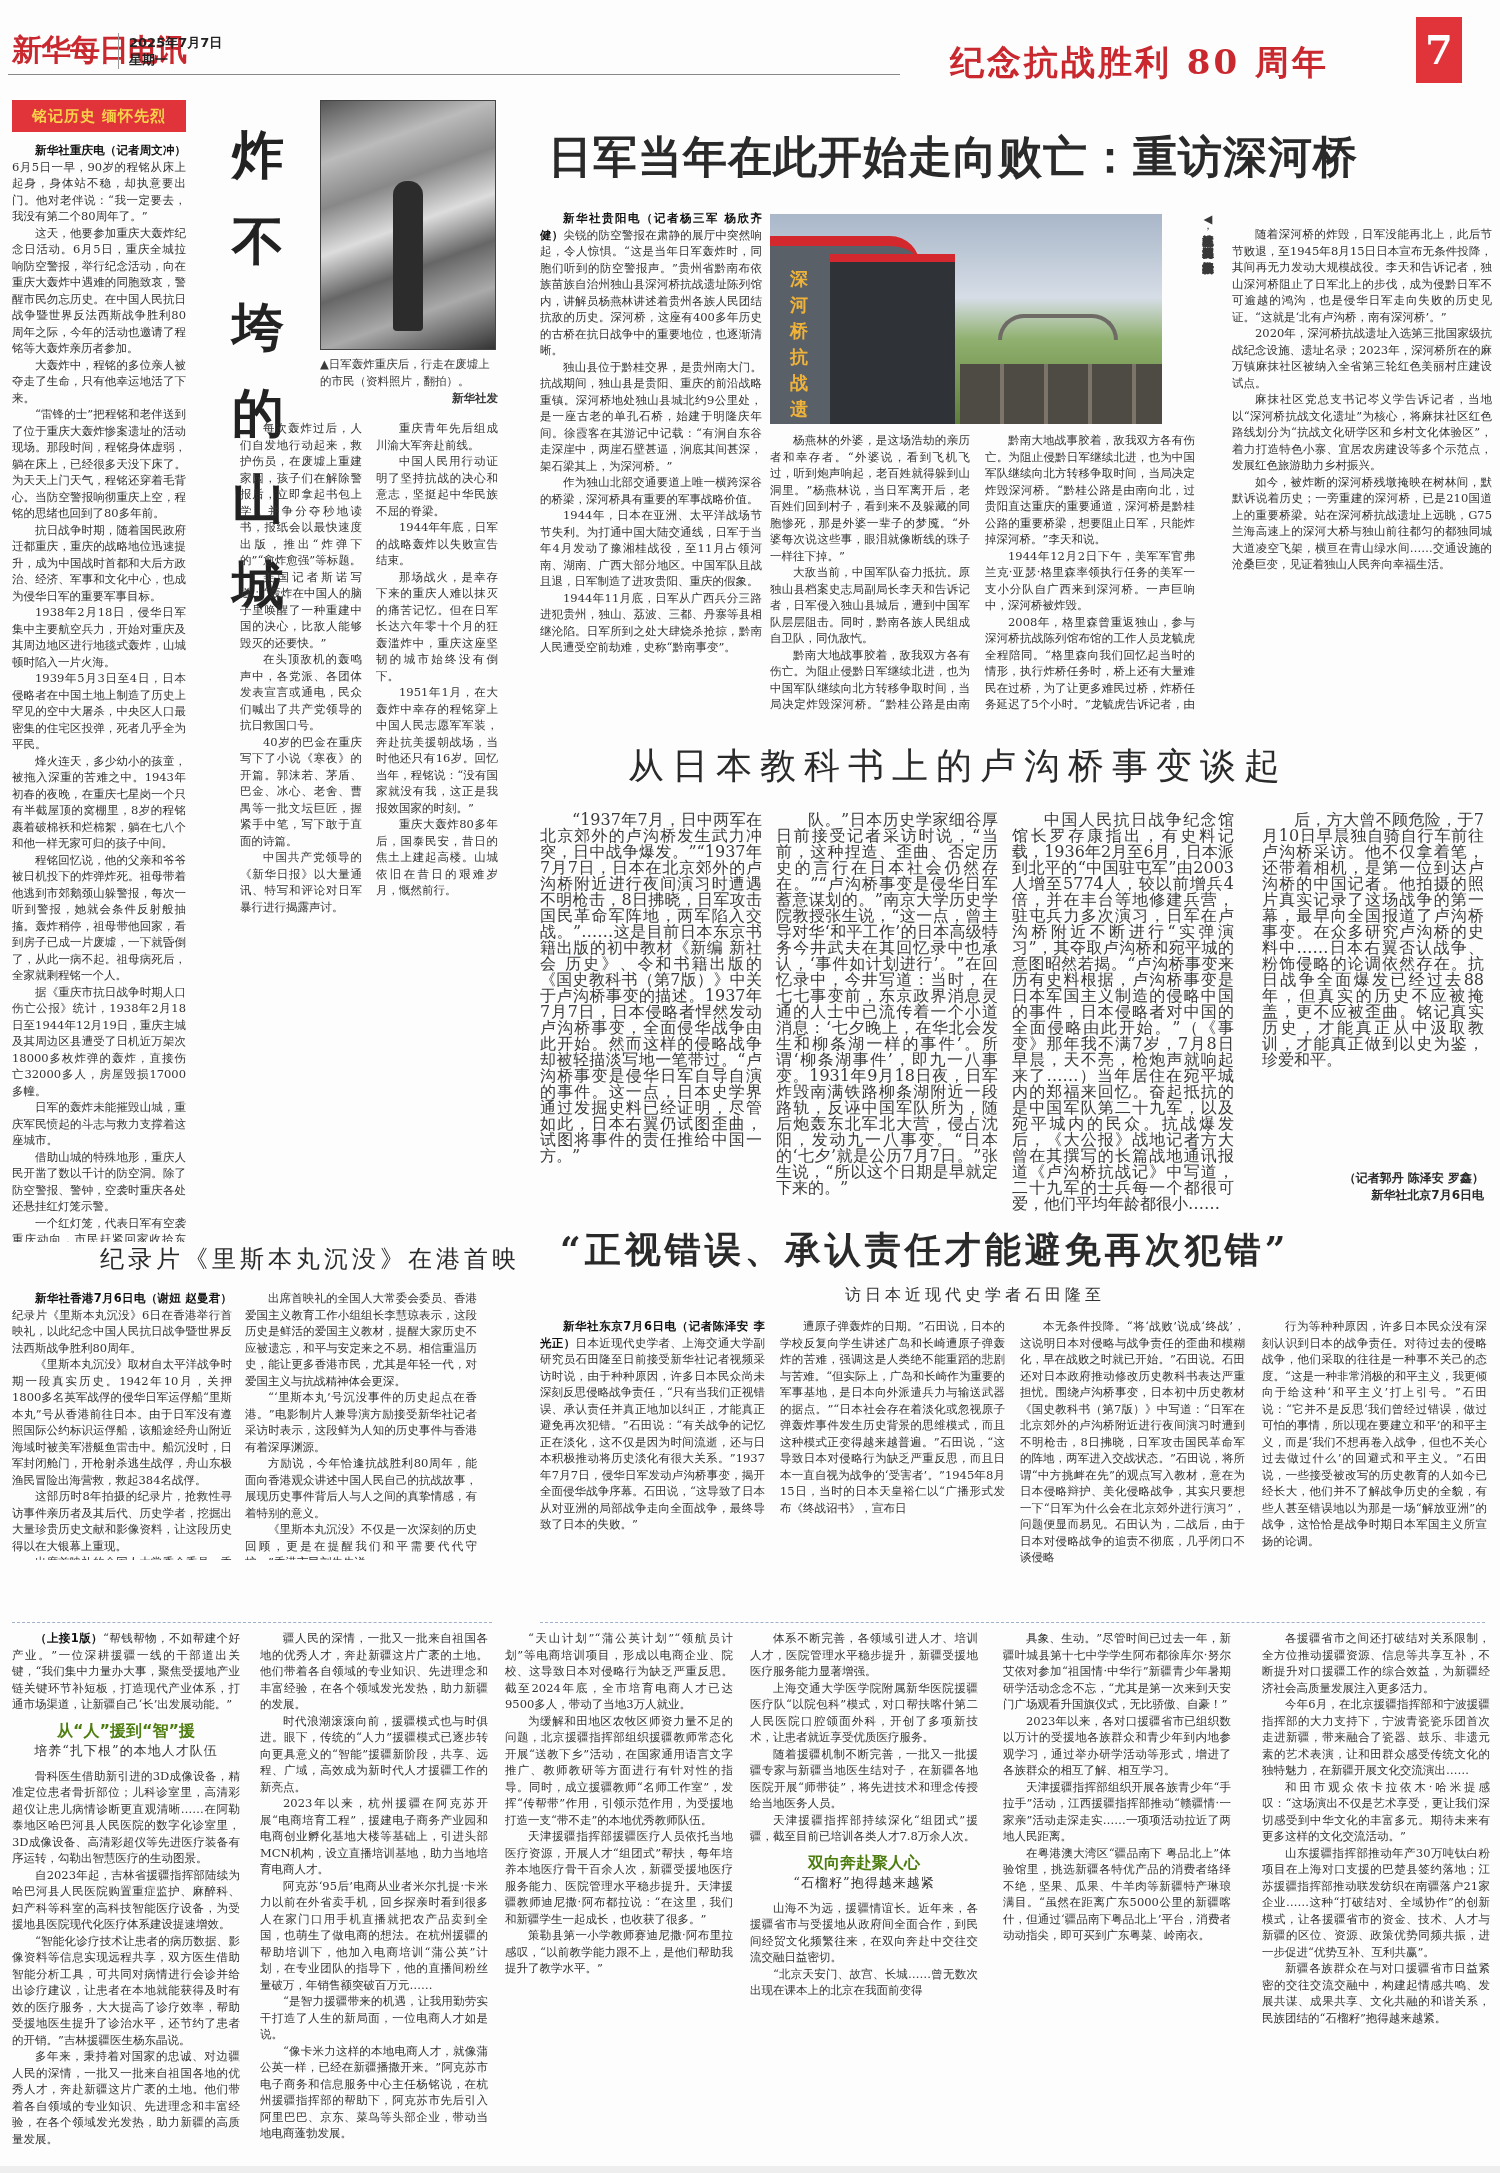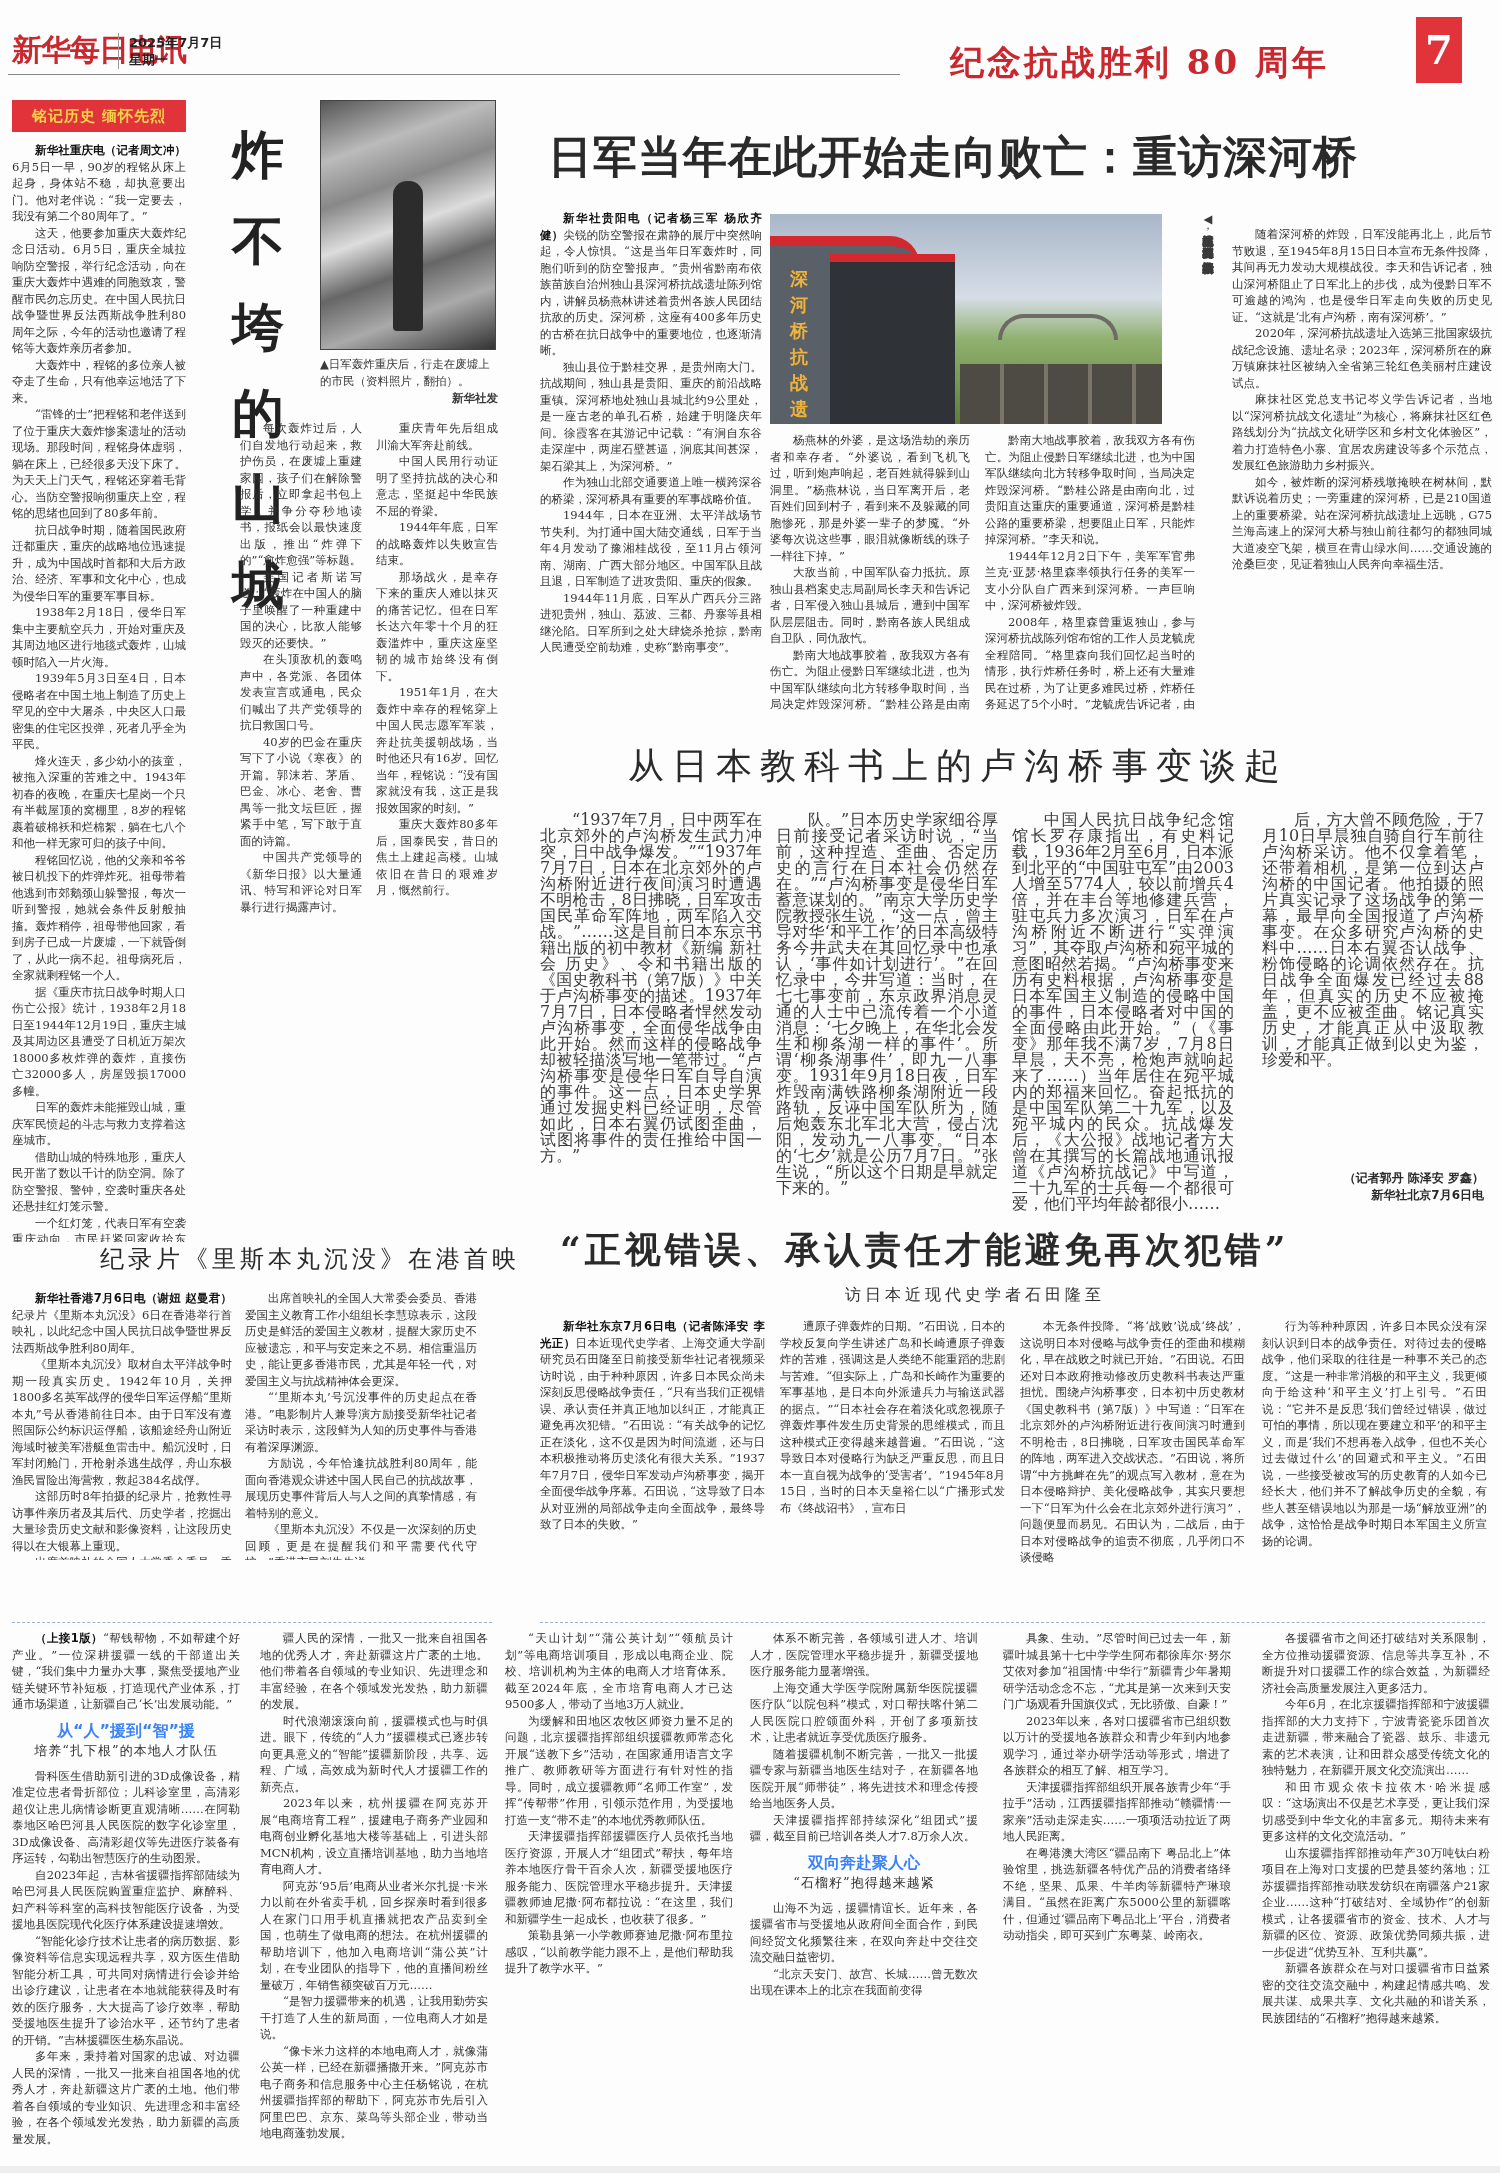--- a/index.html
+++ b/index.html
@@ -47,21 +47,21 @@
   .hl3 { left: 100px; top: 1243px; font-size: 24px; font-weight: normal; letter-spacing: 4px; }
   .story4 { position: absolute; top: 1290px; width: 220px; height: 270px; overflow: hidden; }
 
   .hl4 { left: 560px; top: 1226px; font-size: 36px; letter-spacing: 4px; }
   .sub4 { position: absolute; left: 845px; top: 1285px; font-size: 16px; letter-spacing: 4px; color: #333; font-family: "DejaVu Sans", sans-serif; }
   .story5 { position: absolute; top: 1318px; width: 225px; height: 250px; overflow: hidden; }
 
   .dashed { position: absolute; height: 0; border-top: 1px dashed #9fb1c9; }
 
   .story6 { position: absolute; top: 1630px; width: 228px; height: 540px; overflow: hidden; }
-  .subhead { text-align: center; font-family: "DejaVu Sans", sans-serif; font-weight: bold; font-size: 16px; color: #3b82f6; margin: 10px 0 4px; text-indent: 0 !important; }
+  .subhead { text-align: center; font-family: "DejaVu Sans", sans-serif; font-weight: bold; font-size: 16px; color: #4d7c0f; margin: 10px 0 4px; text-indent: 0 !important; }
   .subhead2 { text-align: center; font-size: 13px; color: #333; margin-bottom: 8px; text-indent: 0 !important; letter-spacing: 1px; }
 
   .footer-rule { position: absolute; left: 0; top: 2166px; width: 1500px; height: 7px; background: #eee; }
 </style>
 </head>
 <body>
 
 <div class="masthead">
   <div class="logo">新华每日电讯</div>
   <div class="vsep"></div>
@@ -218,21 +218,21 @@
 </div>
 <div class="story6 col-text" style="left:260px;">
   <p>疆人民的深情，一批又一批来自祖国各地的优秀人才，奔赴新疆这片广袤的土地。他们带着各自领域的专业知识、先进理念和丰富经验，在各个领域发光发热，助力新疆的发展。</p>
   <p>时代浪潮滚滚向前，援疆模式也与时俱进。眼下，传统的“人力”援疆模式已逐步转向更具意义的“智能”援疆新阶段，共享、远程、广域，高效成为新时代人才援疆工作的新亮点。</p>
   <p>2023年以来，杭州援疆在阿克苏开展“电商培育工程”，援建电子商务产业园和电商创业孵化基地大楼等基础上，引进头部MCN机构，设立直播培训基地，助力当地培育电商人才。</p>
   <p>阿克苏‘95后’电商从业者米尔扎提·卡米力以前在外省卖手机，回乡探亲时看到很多人在家门口用手机直播就把农产品卖到全国，也萌生了做电商的想法。在杭州援疆的帮助培训下，他加入电商培训“蒲公英”计划，在专业团队的指导下，他的直播间粉丝量破万，年销售额突破百万元……</p>
   <p>“是智力援疆带来的机遇，让我用勤劳实干打造了人生的新局面，一位电商人才如是说。</p>
   <p>“像卡米力这样的本地电商人才，就像蒲公英一样，已经在新疆播撒开来。”阿克苏市电子商务和信息服务中心主任杨铭说，在杭州援疆指挥部的帮助下，阿克苏市先后引入阿里巴巴、京东、菜鸟等头部企业，带动当地电商蓬勃发展。</p>
 </div>
 <div class="story6 col-text" style="left:505px;">
-  <p>“天山计划”“蒲公英计划”“领航员计划”等电商培训项目，形成以电商企业、院校、培训机构为主体的电商人才培育体系。截至2024年底，全市培育电商人才已达9500多人，带动了当地3万人就业。</p>
+  <p>“天山计划”“蒲公英计划”“领航员计划”等电商培训项目，形成以电商企业、院校、这导致日本对侵略行为缺乏严重反思。截至2024年底，全市培育电商人才已达9500多人，带动了当地3万人就业。</p>
   <p>为缓解和田地区农牧区师资力量不足的问题，北京援疆指挥部组织援疆教师常态化开展“送教下乡”活动，在国家通用语言文字推广、教师教研等方面进行有针对性的指导。同时，成立援疆教师“名师工作室”，发挥“传帮带”作用，引领示范作用，为受援地打造一支“带不走”的本地优秀教师队伍。</p>
   <p>天津援疆指挥部援疆医疗人员依托当地医疗资源，开展人才“组团式”帮扶，每年培养本地医疗骨干百余人次，新疆受援地医疗服务能力、医院管理水平稳步提升。天津援疆教师迪尼撒·阿布都拉说：“在这里，我们和新疆学生一起成长，也收获了很多。”</p>
   <p>策勒县第一小学教师赛迪尼撒·阿布里拉感叹，“以前教学能力跟不上，是他们帮助我提升了教学水平。”</p>
 </div>
 <div class="story6 col-text" style="left:750px;">
   <p>体系不断完善，各领域引进人才、培训人才，医院管理水平稳步提升，新疆受援地医疗服务能力显著增强。</p>
   <p>上海交通大学医学院附属新华医院援疆医疗队“以院包科”模式，对口帮扶喀什第二人民医院口腔颌面外科，开创了多项新技术，让患者就近享受优质医疗服务。</p>
   <p>随着援疆机制不断完善，一批又一批援疆专家与新疆当地医生结对子，在新疆各地医院开展“师带徒”，将先进技术和理念传授给当地医务人员。</p>
   <p>天津援疆指挥部持续深化“组团式”援疆，截至目前已培训各类人才7.8万余人次。</p>
   <p class="subhead">双向奔赴聚人心</p>

